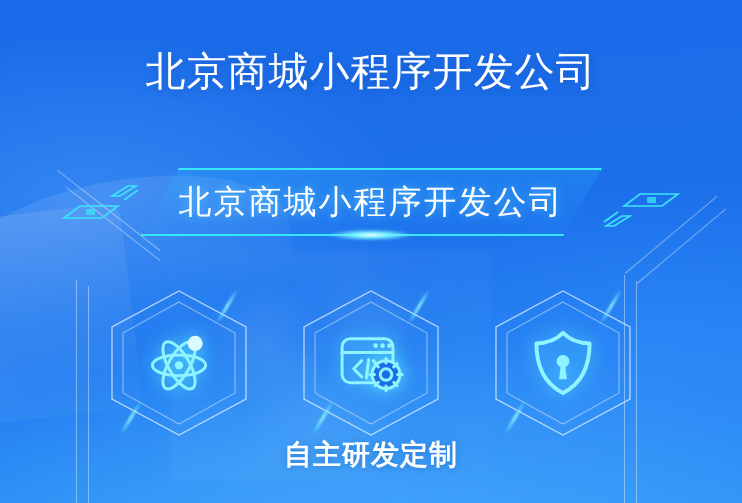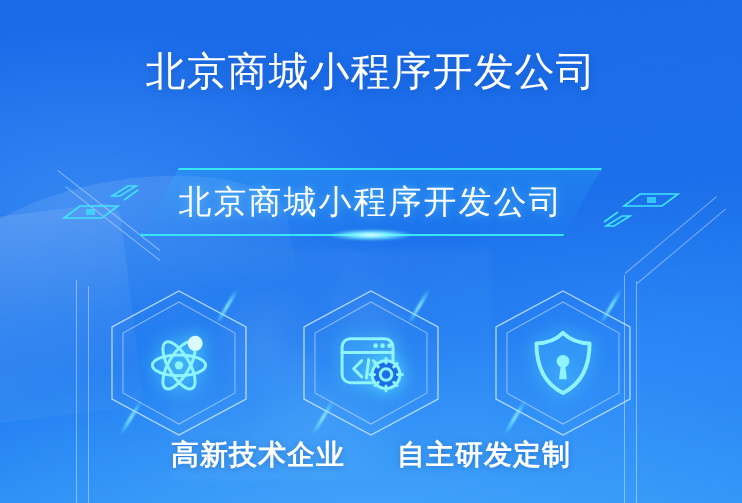--- a/index.html
+++ b/index.html
@@ -362,17 +362,16 @@
                    C48 15 39 13 32 6 Z" fill="none" stroke="#8ff4ff" stroke-width="3.4" stroke-linejoin="round"></path>
           <path d="M32 25 a5.5 5.5 0 0 1 5.5 5.5 c0 2.4 -1.6 4.2 -3.4 5.1
                    L35.4 46 h-6.8 l1.3 -10.4 c-1.8 -0.9 -3.4 -2.7 -3.4 -5.1
                    A5.5 5.5 0 0 1 32 25 Z" fill="#8ff4ff"></path>
         </svg>
       </div>
     </div>
   </div>
 
   <div class="labels">
-    <span class="lbl">高新技术企业</span>
     <span class="lbl">自主研发定制</span>
   </div>
 
 </div>
 
 </body></html>

